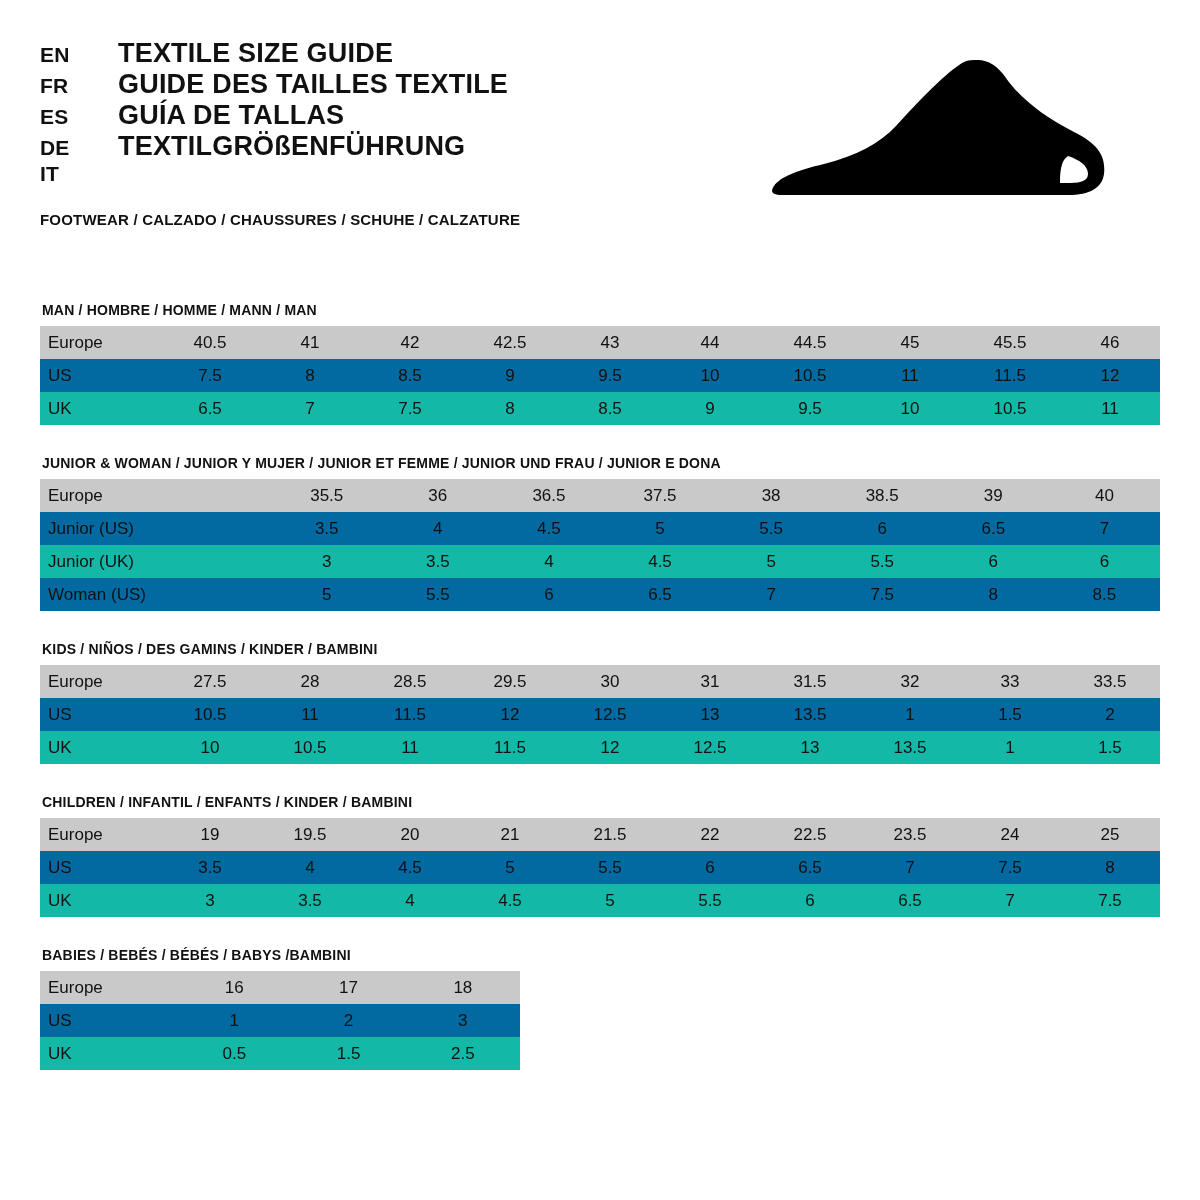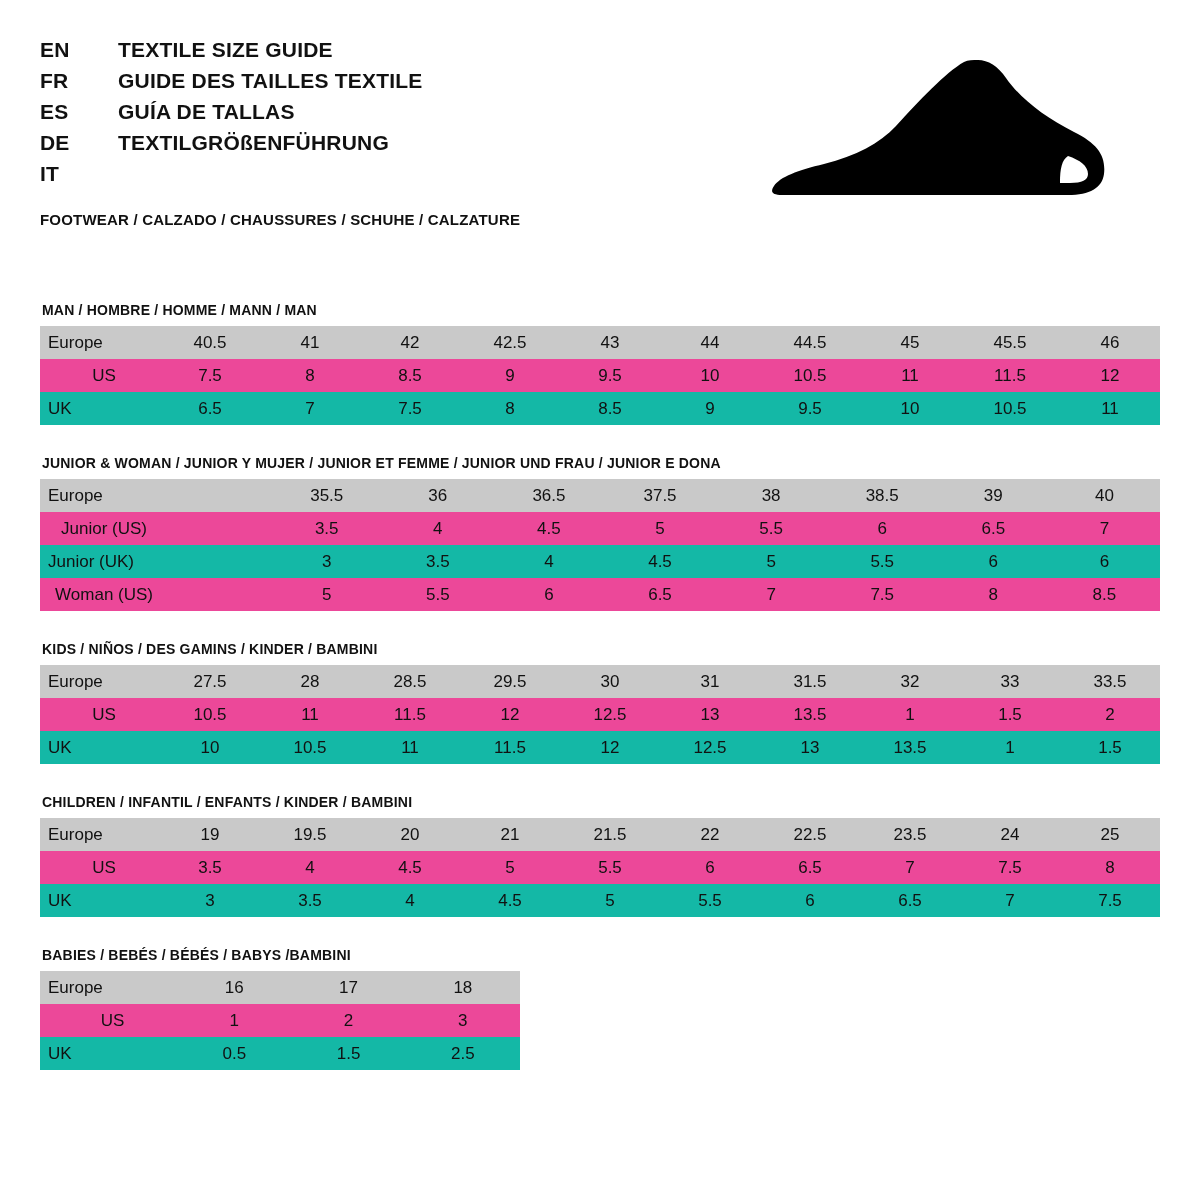--- a/index.html
+++ b/index.html
@@ -33,21 +33,21 @@
     align-items: baseline;
     height: 31px;
   }
   .lang-code {
     width: 78px;
     font-size: 21px;
     font-weight: bold;
     letter-spacing: .2px;
   }
   .lang-title {
-    font-size: 21px;
+    font-size: 27px;
     font-weight: bold;
     letter-spacing: .2px;
   }
   .shoe-wrap {
     margin-right: 52px;
     margin-top: 26px;
   }
 
   .section-title-main {
     margin-top: 12px;
@@ -78,21 +78,21 @@
     vertical-align: middle;
     white-space: nowrap;
   }
   td.label {
     text-align: left;
     padding-left: 8px;
     margin-left: 24px;
   }
   tr.head td { background: #c9c9c9; }
   tr.alt td { background: #14b8a6; }
-  tr.plain td { background: #ec4899; text-align: center; }
+  tr.plain td { background: #0369a1; }
 
   .babies-table { width: 480px; }
 </style>
 </head>
 <body>
 
 <div class="page">
 
   <div class="header">
 

